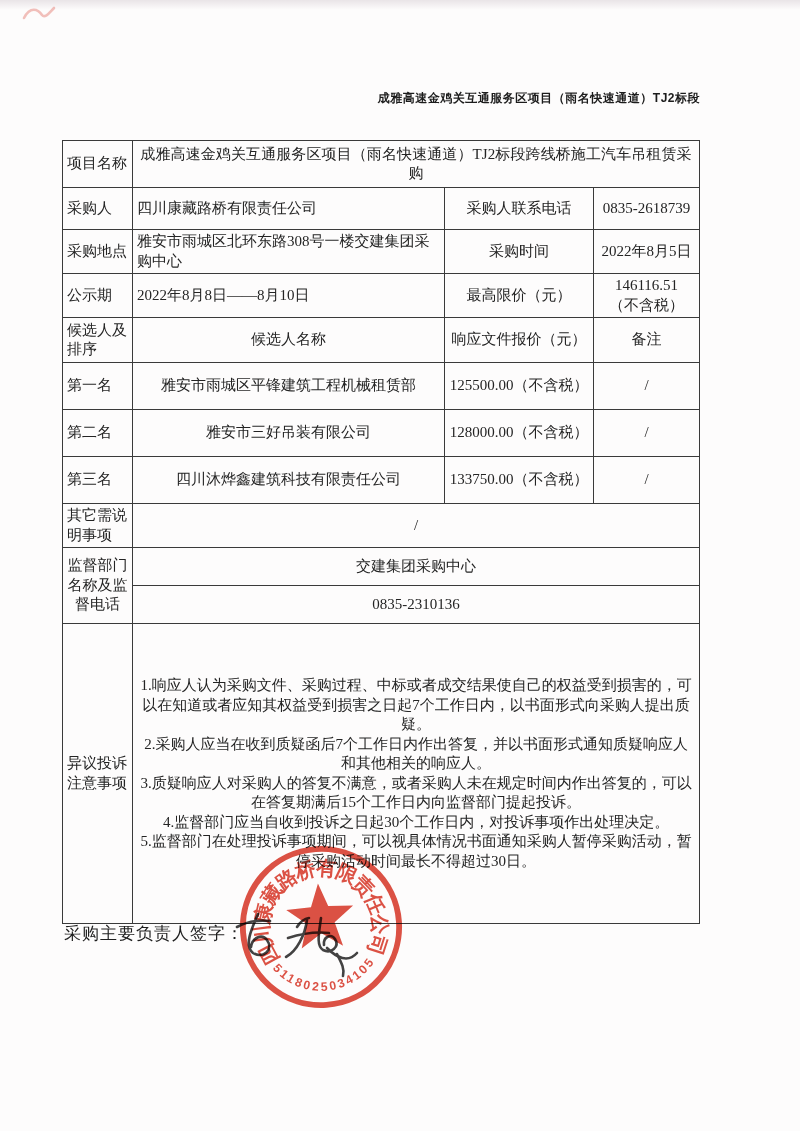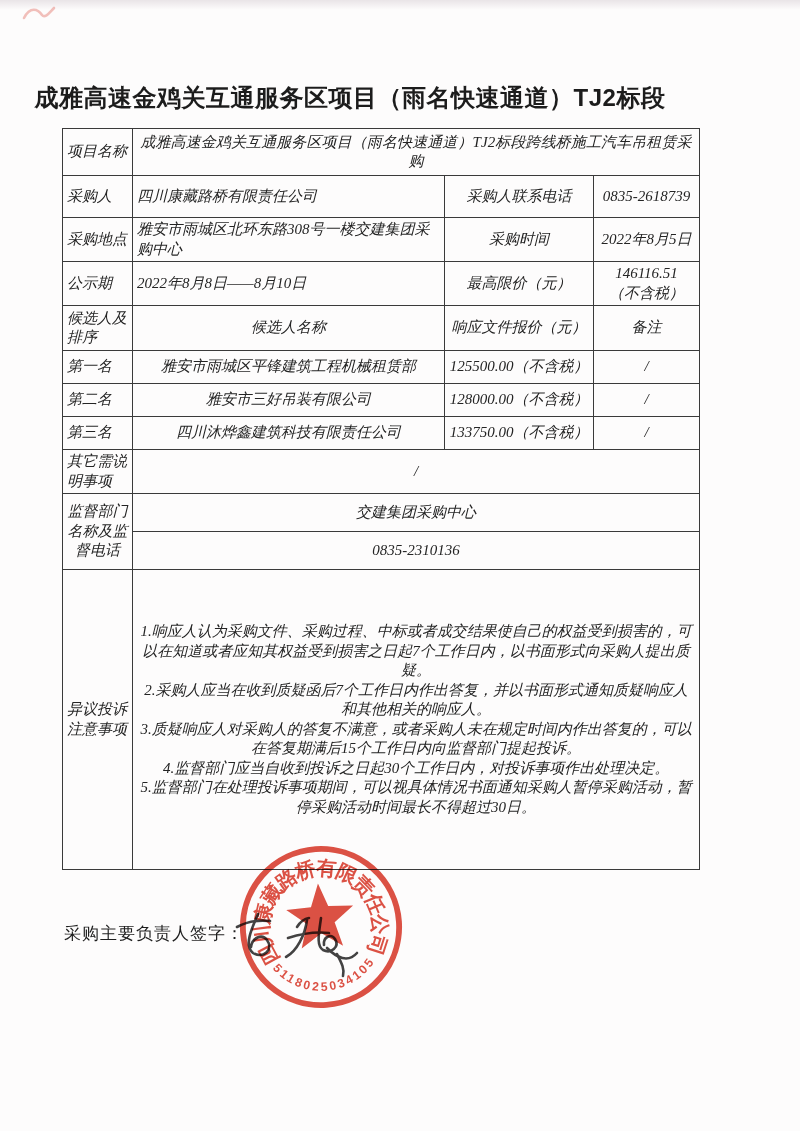--- a/index.html
+++ b/index.html
@@ -8,41 +8,41 @@
     background:#fdfcfc;
     font-family:"Liberation Serif","DejaVu Serif",serif;
     color:#222;
   }
   .scan-edge{
     position:absolute;left:0;top:0;width:800px;height:10px;
     background:linear-gradient(to bottom,#e9e4e7,rgba(250,248,249,0));
     pointer-events:none;
   }
   .title{
-    position:absolute;left:0;top:84px;width:700px;text-align:center;
+    position:absolute;left:0;top:84px;width:700px;text-align:right;
     font-family:"Liberation Sans","DejaVu Sans",sans-serif;
-    font-weight:700;font-size:24px;line-height:28px;color:#1c1c1c;
+    font-weight:700;font-size:12px;line-height:28px;color:#1c1c1c;
     letter-spacing:.5px;
   }
   table.doc{
-    position:absolute;left:62px;top:128px;width:637px;
-    border-collapse:collapse;table-layout:fixed;font-style:italic;
+    position:absolute;left:62px;top:140px;width:637px;
+    border-collapse:collapse;table-layout:fixed;
   }
   table.doc td{
     border:1.6px solid #3a3a3a;
     font-size:15px;line-height:1.3;color:#242424;
     padding:2px 4px;vertical-align:middle;
     overflow:hidden;
   }
   td.lbl{text-align:left;padding-left:5px;}
   td.ctr{text-align:center;}
   td.lft{text-align:left;padding-left:8px;}
   td.pre{white-space:pre-line;}
   tr.r1{height:47px;} tr.r2{height:42px;} tr.r3{height:43px;} tr.r4{height:42px;padding-left:36px;}
-  tr.r5{height:45px;} tr.rc{height:33px;} tr.r9{height:42px;}
+  tr.r5{height:45px;} tr.rc{height:47px;} tr.r9{height:42px;}
   tr.r10{height:38px;} tr.r11{height:38px;} tr.r12{height:300px;}
   td.project-val{font-size:14px;letter-spacing:.1px;padding-left:7px;text-align:center;}
   td.sup-lbl{text-align:center;padding:2px 3px;}
   td.notice-txt{
     font-size:14.5px;line-height:1.45;text-align:center;
     padding:12px 12px 12px 10px;white-space:pre-line;vertical-align:middle;
   }
   .sign-label{
     position:absolute;left:64px;top:922px;
     font-size:17px;color:#1d1d1d;letter-spacing:1px;

